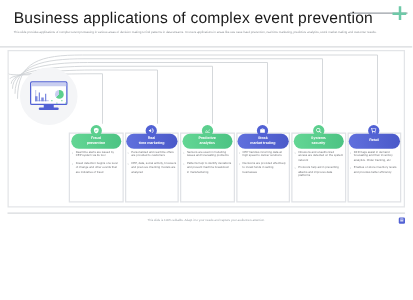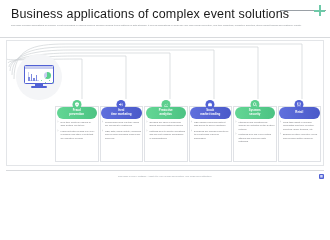--- a/index.html
+++ b/index.html
@@ -231,21 +231,21 @@
   .footer-badge span { font-size: 3px; color: #fff; line-height: 1; }
 </style>
 </head>
 <body>
 
 <div id="slide">
 
   <div class="deco-line"></div>
   <div class="deco-plus"></div>
 
-  <div class="title">Business applications of complex event solutions</div>
+  <div class="title">Business applications of complex event prevention</div>
   <div class="subtitle">This slide provides applications of complex event processing in various areas of decision making to find patterns in data streams. It covers applications in areas like use case fraud prevention, real time marketing, predictive analytics, stock market trading and customer results.</div>
   <div class="hdr-rule"></div>
 
   <div class="body-frame"></div>
 
   <svg class="swirl" viewBox="0 0 310 72" preserveAspectRatio="none">
     <g fill="none" stroke="#cfd2d6" stroke-width="0.7">
       <path d="M8,38 C8,8 26,3 60,3 L296,3"></path>
       <path d="M6,34 C6,11 28,6 62,6 L252,6 L252,58"></path>
       <path d="M4,30 C4,14 30,9 64,9 L208,9 L208,58"></path>

